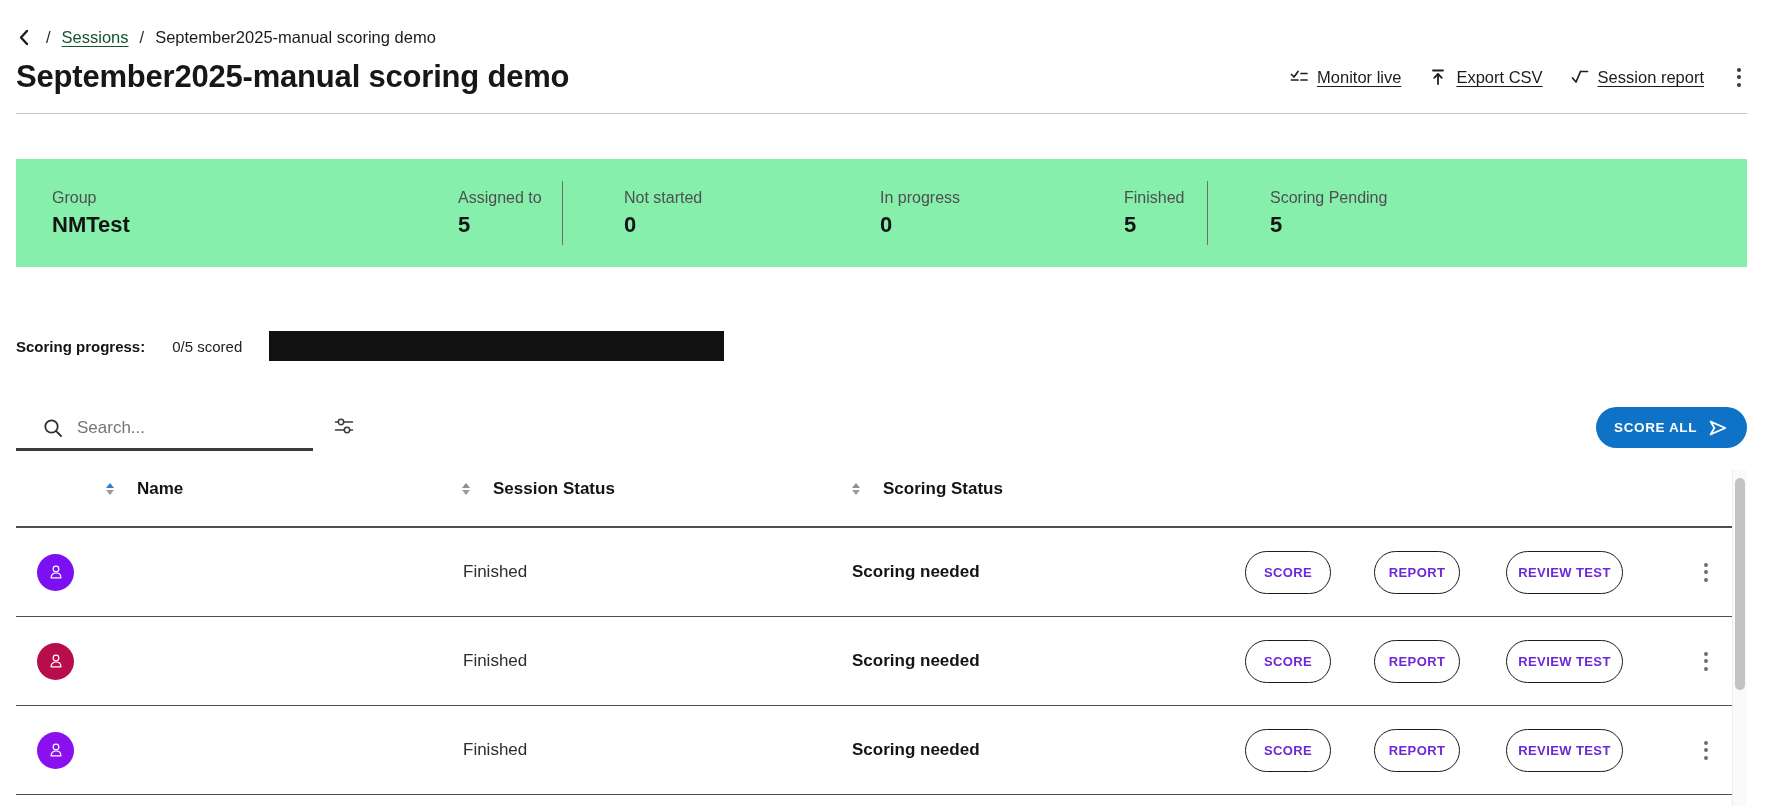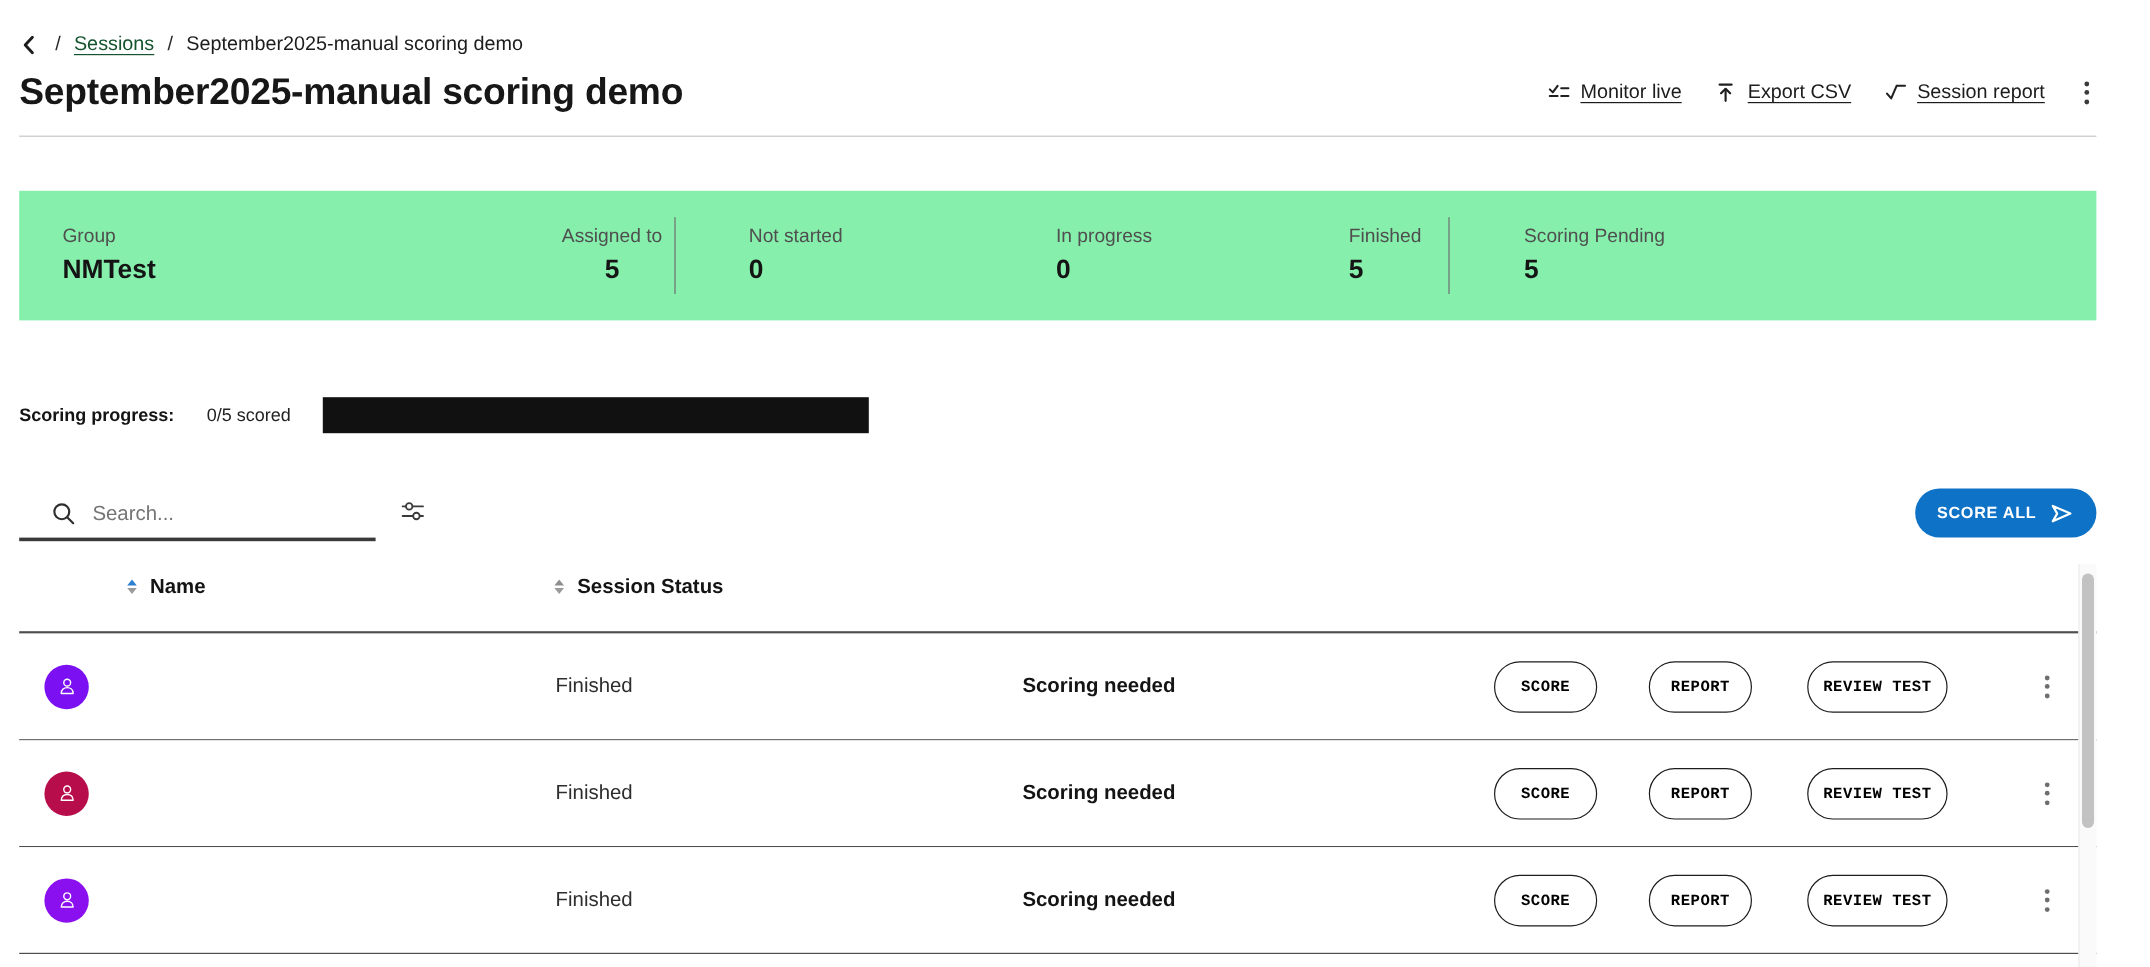--- a/index.html
+++ b/index.html
@@ -31,21 +31,21 @@
   .kebab.gray i { background: #6e6e6e; }
 
   .top-divider { margin-top: 18px; border-top: 1px solid #c6c6c6; }
 
   
   .stats-bar { margin-top: 45px; height: 108px; background: #86efac; display: flex; align-items: center; }
   .stat { display: flex; flex-direction: column; }
   .stat .s-label { font-size: 16px; color: #4f4f4f; margin-bottom: 5px; }
   .stat .s-value { font-size: 22px; font-weight: bold; color: #141414; }
   .stat.group { margin-left: 36px; width: 406px; }
-  .stat.assigned { width: 104px; align-items: center; }
+  .stat.assigned { width: 104px; }
   .stat.notstarted { margin-left: 61px; width: 256px; }
   .stat.inprogress { width: 244px; }
   .stat.finished { width: 83px; }
   .stat.pending { margin-left: 62px; }
   .v-divider { width: 1px; height: 64px; background: #6f6f6f; }
 
   
   .progress-row { margin-top: 64px; height: 30px; display: flex; align-items: center; }
   .progress-label { font-size: 15px; font-weight: bold; color: #141414; }
   .progress-status { font-size: 15px; color: #222222; margin-left: 27px; }
@@ -54,34 +54,34 @@
   
   .toolbar { margin-top: 46px; height: 44px; display: flex; align-items: flex-start; }
   .search-field { width: 297px; height: 44px; display: flex; align-items: center; gap: 13px; padding-left: 26px; border-bottom: 3px solid #3a3a3a; cursor: text; }
   .search-field input { border: none; outline: none; background: transparent; font-family: "Liberation Sans", sans-serif; font-size: 17px; color: #333; width: 200px; }
   .search-field input::placeholder { color: #757575; }
   .filter-btn { margin-left: 20px; margin-top: 8px; cursor: pointer; }
   .score-all-btn { margin-left: auto; height: 41px; border: none; border-radius: 21px; padding: 0 18px; display: flex; align-items: center; gap: 10px; color: #ffffff; font-family: "Liberation Sans", sans-serif; font-size: 13.5px; font-weight: bold; letter-spacing: 0.6px; cursor: pointer; }
 
   
   .tbl-header { height: 77px; display: grid; grid-template-columns: 430px 390px 400px 1fr; align-items: center; border-bottom: 2px solid #4e4e4e; }
-  .th { display: flex; align-items: center; gap: 11px; font-size: 17px; font-weight: bold; color: #141414; cursor: pointer; }
+  .th { display: flex; align-items: center; gap: 23px; font-size: 17px; font-weight: bold; color: #141414; cursor: pointer; }
   .th.c1 { padding-left: 90px; }
   .th.c2, .th.c3 { padding-left: 16px; }
   .sort-icon { display: flex; flex-direction: column; gap: 2px; }
   .tri-up { width: 0; height: 0; border-left: 4.5px solid transparent; border-right: 4.5px solid transparent; border-bottom: 5.5px solid #8f8f8f; }
   .tri-down { width: 0; height: 0; border-left: 4.5px solid transparent; border-right: 4.5px solid transparent; border-top: 5.5px solid #9b9b9b; }
 
   .tbl-row { height: 89px; display: grid; grid-template-columns: 430px 390px 400px 1fr; align-items: center; border-bottom: 1px solid #4e4e4e; background: #ffffff; }
   .cell-name { padding-left: 21px; }
   .avatar { width: 37px; height: 37px; border-radius: 50%; display: flex; align-items: center; justify-content: center; }
   .cell-session { padding-left: 17px; font-size: 17px; color: #2e2e2e; }
   .cell-scoring { padding-left: 16px; font-size: 17px; font-weight: bold; color: #141414; }
   .cell-actions { display: flex; align-items: center; padding-left: 9px; }
-  .row-btn { height: 43px; background: #ffffff; border: 1.6px solid #1c1c1c; border-radius: 22px; font-family: Liberation Mono, monospace; font-size: 13px; font-weight: bold; letter-spacing: 0.4px; color: #000000; cursor: pointer; }
+  .row-btn { height: 43px; background: #ffffff; border: 1.6px solid #1c1c1c; border-radius: 22px; font-family: Liberation Sans, sans-serif; font-size: 13px; font-weight: bold; letter-spacing: 0.4px; color: #6d28d9; cursor: pointer; }
   .btn-score { width: 86px; }
   .btn-report { width: 86px; margin-left: 43px; }
   .btn-review { width: 117px; margin-left: 46px; }
   .cell-actions .kebab { margin-left: auto; margin-right: 33px; }
 
   
   .scrollbar-track { position: absolute; top: 470px; right: 45px; width: 15px; height: 336px; background: #fafafa; border-left: 1px solid #ececec; }
   .scrollbar-thumb { position: absolute; top: 8px; left: 2px; width: 10px; height: 212px; background: #c2c2c2; border-radius: 6px; cursor: grab; }
 </style>
 </head>
@@ -220,20 +220,27 @@
         </span>
         <span>Name</span>
       </div>
       <div class="th c2">
         <span class="sort-icon">
             <span class="tri-up"></span>
             <span class="tri-down"></span>
           </span>
         <span>Session Status</span>
       </div>
+      <div class="th c3">
+        <span class="sort-icon">
+            <span class="tri-up"></span>
+            <span class="tri-down"></span>
+          </span>
+        <span>Scoring Status</span>
+      </div>
       <div></div>
     </div>
 
     <div class="tbl-row">
       <div class="cell-name">
         <span class="avatar" style="background-color: rgb(123, 17, 242);">
           <span>
             <svg class="icon-svg" width="22" height="22" viewBox="0 0 24 24" fill="none" stroke="#ffffff" stroke-width="1.3" stroke-linejoin="round">
                 <circle cx="12" cy="8.6" r="3.1"></circle>
                 <path d="M6.6 18.4 L17.4 18.4 C17.4 14.9 14.9 13.1 12 13.1 C9.1 13.1 6.6 14.9 6.6 18.4 Z"></path>

